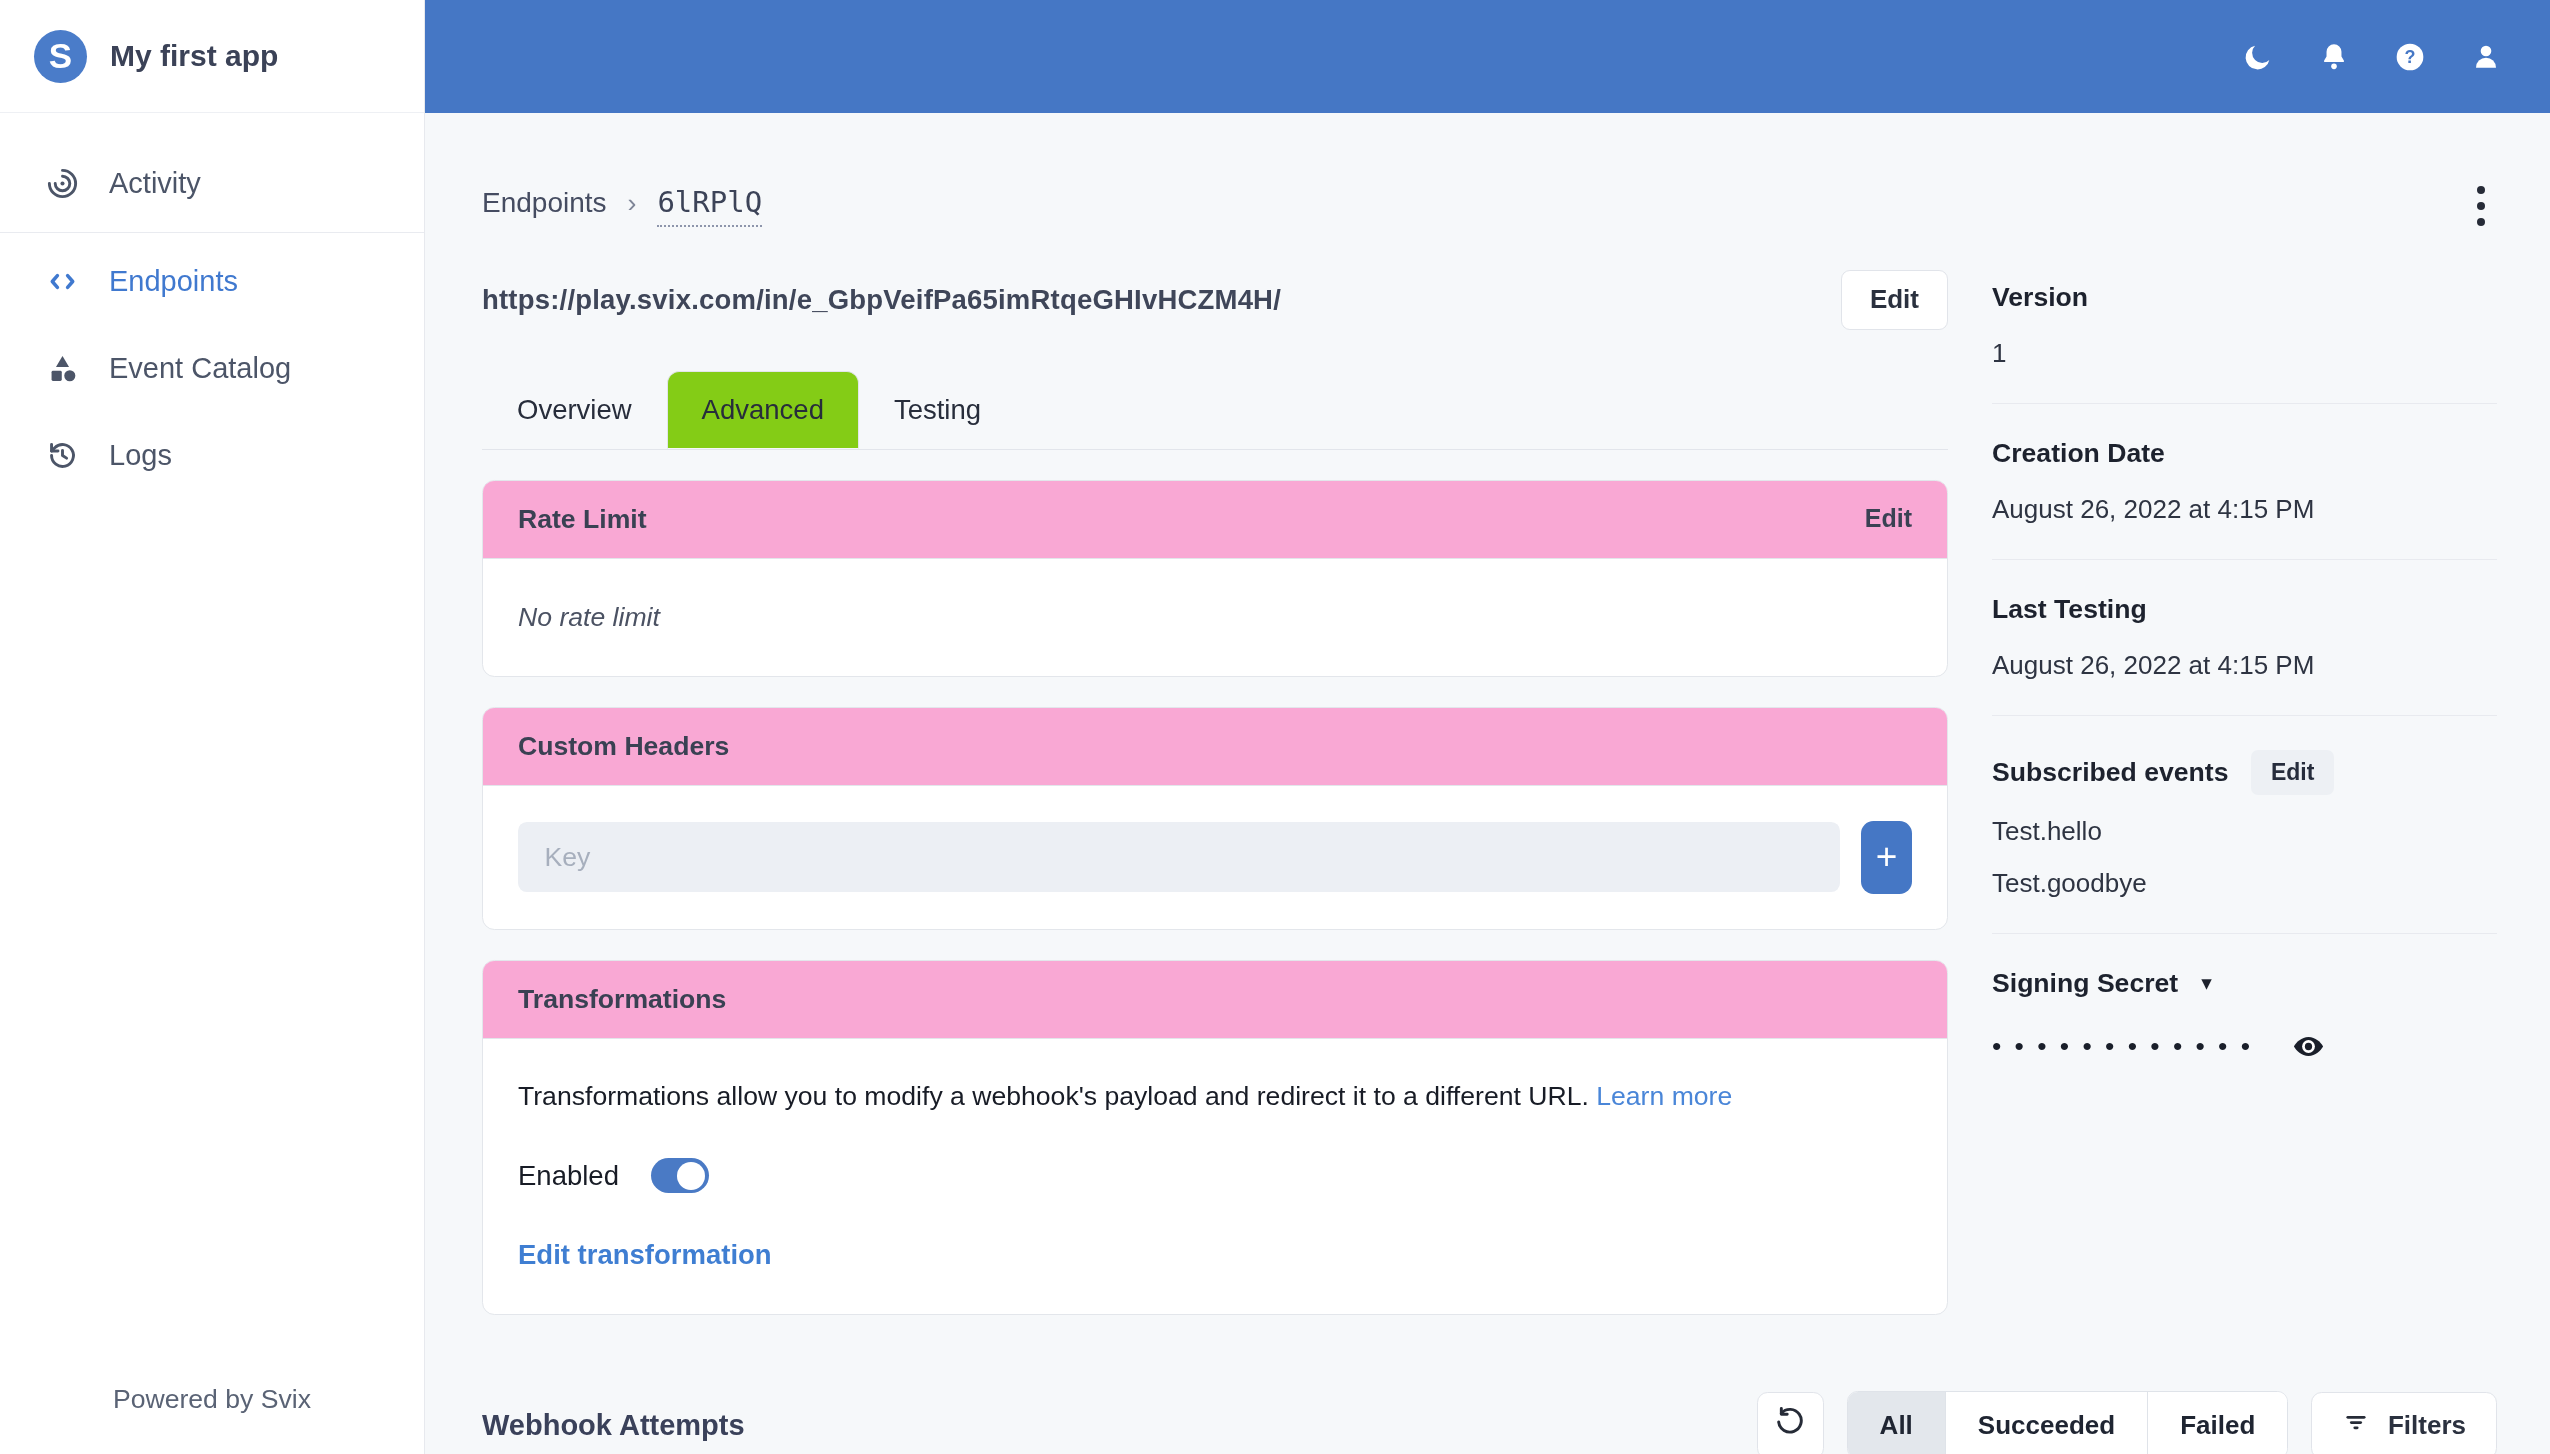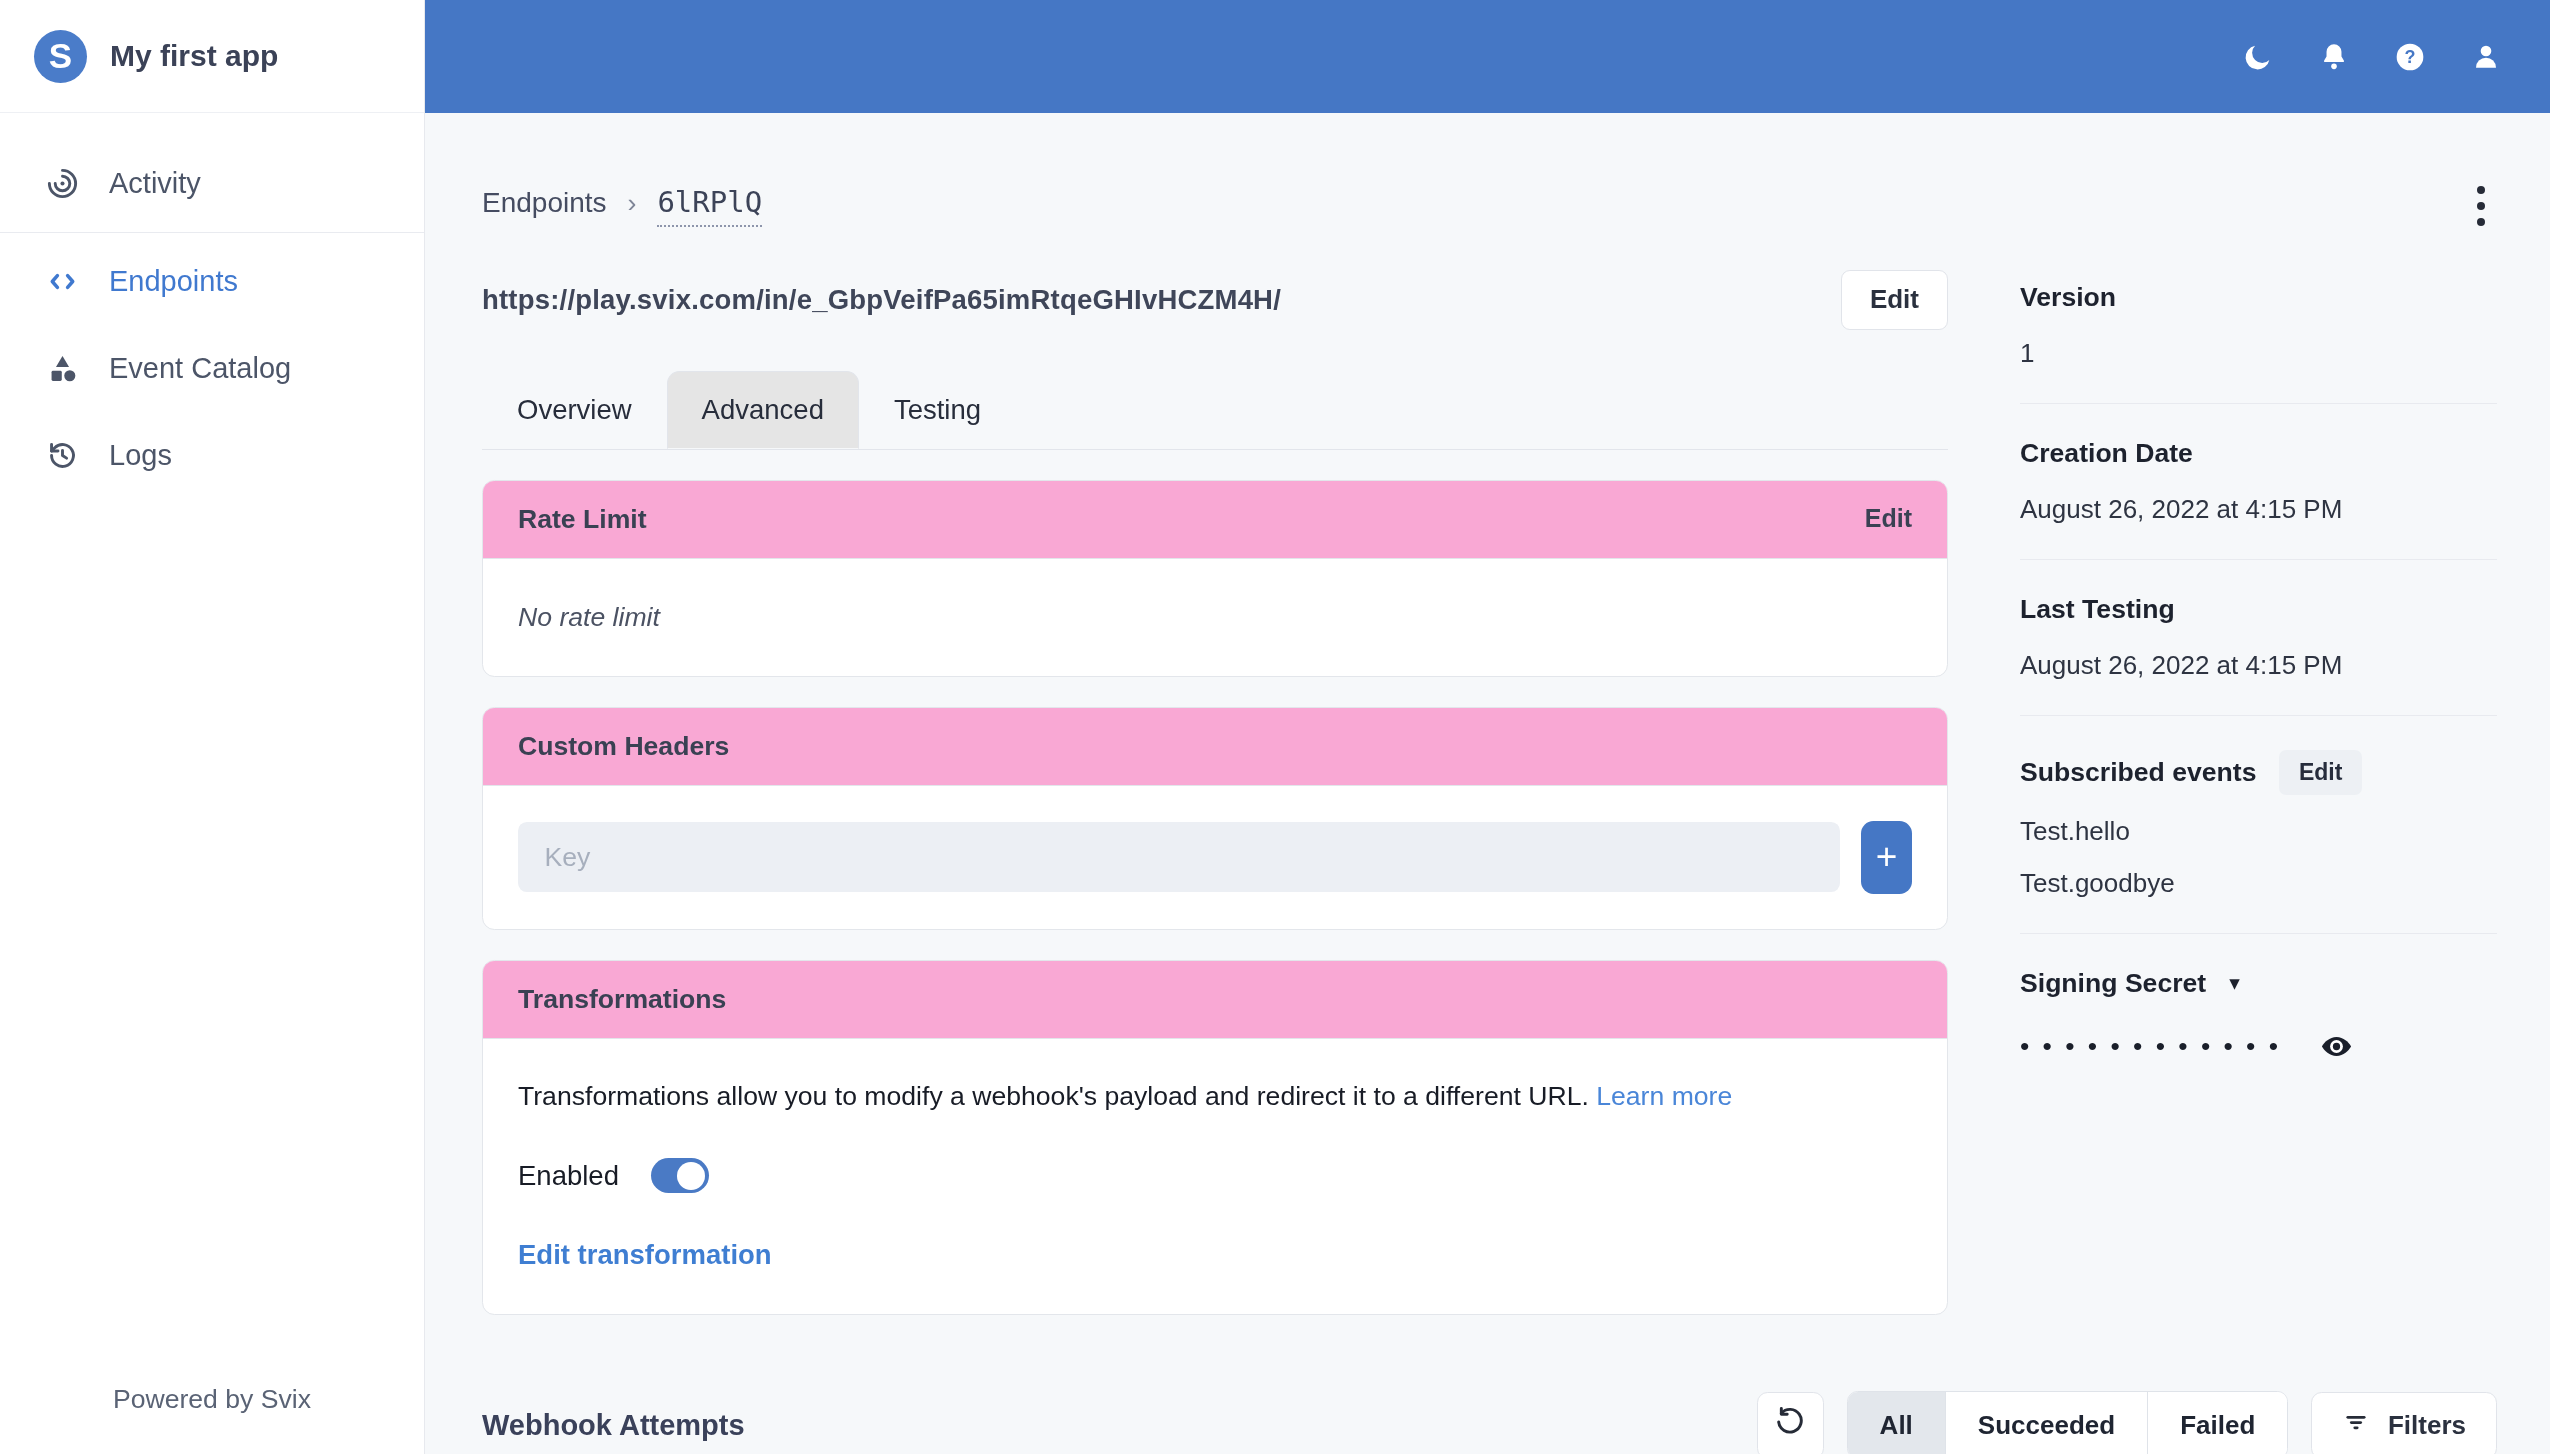--- a/index.html
+++ b/index.html
@@ -57,39 +57,39 @@
   .breadcrumb { display: flex; align-items: baseline; gap: 21px; }
   .crumb-root { font-size: 28px; color: #454c61; cursor: pointer; }
   .crumb-sep { font-size: 26.6px; color: #7f8698; }
   .crumb-id {
     font-family: "DejaVu Sans Mono", monospace; font-size: 29px; color: #3c4358;
     border-bottom: 2.7px dotted #8d95ab; padding-bottom: 5.3px; cursor: pointer;
   }
   .kebab { display: flex; flex-direction: column; gap: 8px; padding: 8.9px 12.4px; cursor: pointer; }
   .kebab i { width: 8px; height: 8px; border-radius: 50%; background: #262b37; }
 
-  .content-row { display: flex; gap: 72px; margin-top: 35px; }
+  .content-row { display: flex; gap: 44px; margin-top: 35px; }
   .left-col { width: 1466px; flex: 0 0 1466px; }
   .right-col { flex: 1; padding-top: 12.4px; }
 
   .url-row { display: flex; align-items: center; justify-content: space-between; }
   .endpoint-url { font-size: 27.5px; font-weight: 700; color: #3f4659; letter-spacing: 0.2px; }
   .btn {
     background: #ffffff; border: 1.8px solid #e1e4ea; border-radius: 8.9px;
     font-family: inherit; font-size: 26px; font-weight: 600; color: #2b313f; cursor: pointer;
   }
   .edit-btn { height: 60px; padding: 0 28px; }
 
   .tabs { margin-top: 41px; display: flex; border-bottom: 1.8px solid #e2e5eb; }
   .tab {
     height: 78px; padding: 0 34px; display: flex; align-items: center;
     font-size: 27.5px; color: #272d3b; cursor: pointer; border: 1.8px solid transparent;
   }
   .tab.active {
-    background: #e5e5e5; border: 1.8px solid #e2e5eb; border-bottom-color: #f6f8fa;
+    background: #84cc16; border: 1.8px solid #e2e5eb; border-bottom-color: #f6f8fa;
     border-radius: 12.4px 12.4px 0 0; margin-bottom: -1.8px;
   }
 
   .card {
     margin-top: 30px; border: 1.8px solid #e3e6eb; border-radius: 12.4px;
     background: #ffffff; overflow: hidden;
   }
   .card-header {
     background: #f9a8d4; padding: 23px 35px; display: flex; align-items: flex-start;
     justify-content: space-between; border-bottom: 1.8px solid #e3e6eb;

